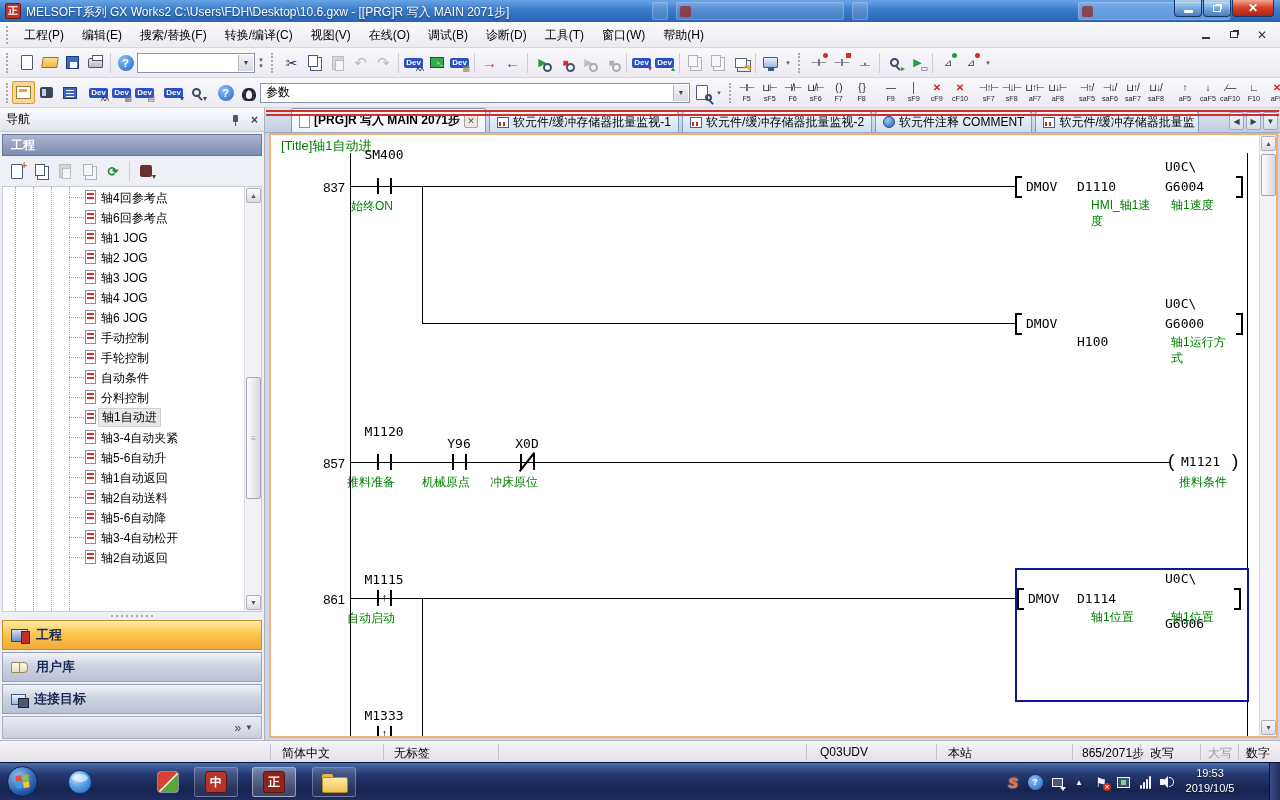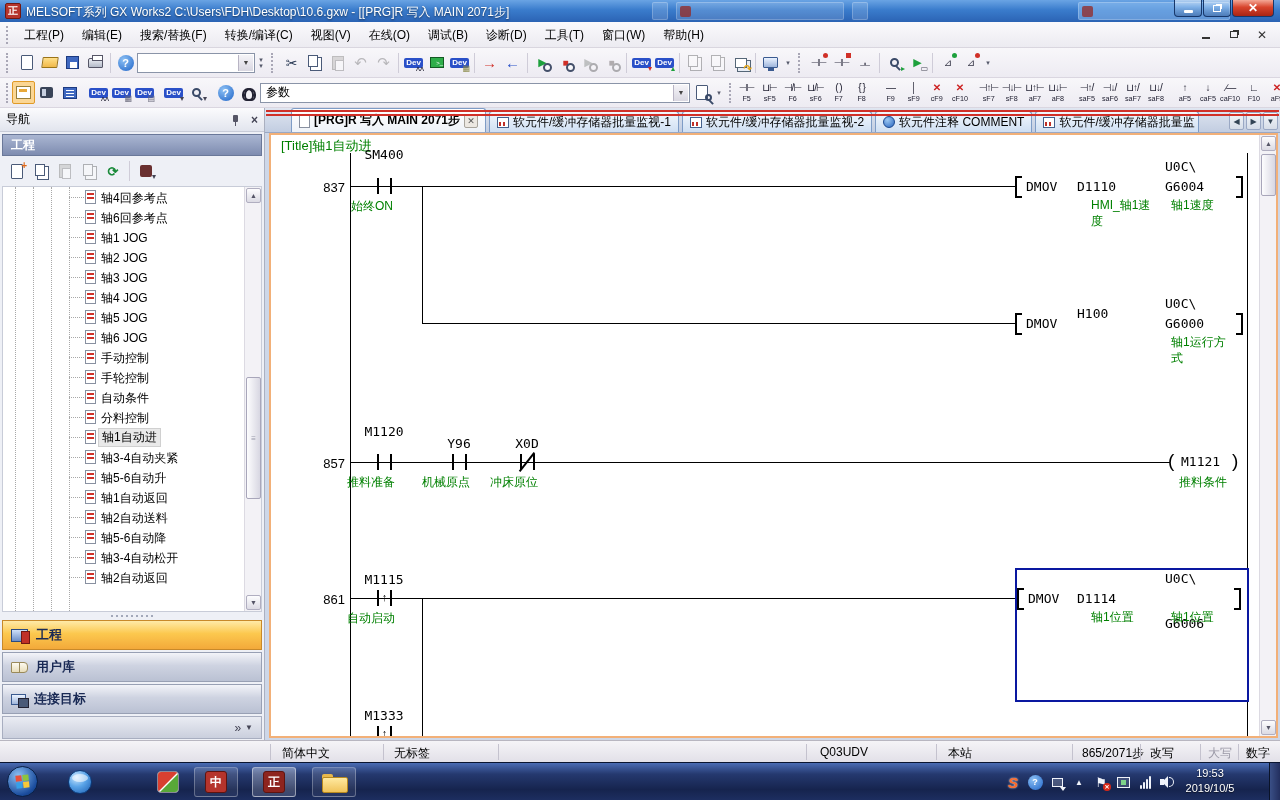--- a/index.html
+++ b/index.html
@@ -599,27 +599,20 @@
         <span class="pg">
           <i></i>
         </span>
         <span class="tx">轴4 JOG</span>
       </div>
     <div class="titem">
         <span class="conn"></span>
         <span class="pg">
           <i></i>
         </span>
-        <span class="tx">轴5 JOG</span>
-      </div>
-    <div class="titem">
-        <span class="conn"></span>
-        <span class="pg">
-          <i></i>
-        </span>
         <span class="tx">轴6 JOG</span>
       </div>
     <div class="titem">
         <span class="conn"></span>
         <span class="pg">
           <i></i>
         </span>
         <span class="tx">手动控制</span>
       </div>
     <div class="titem">
@@ -792,21 +785,21 @@
     <div class="dev" style="left:755px;top:44px">DMOV</div>
     <div class="dev" style="left:806px;top:44px">D1110</div>
     <div class="dev" style="left:894px;top:24px">U0C\</div>
     <div class="dev" style="left:894px;top:44px">G6004</div>
     <div class="rbk" style="left:965px;top:41px"></div>
     <div class="cmt w" style="left:820px;top:62px">HMI_轴1速度</div>
     <div class="cmt" style="left:900px;top:62px">轴1速度</div>
 
     <div class="lbk" style="left:744px;top:178px"></div>
     <div class="dev" style="left:755px;top:181px">DMOV</div>
-    <div class="dev" style="left:806px;top:171px">H100</div>
+    <div class="dev" style="left:806px;top:199px">H100</div>
     <div class="dev" style="left:894px;top:161px">U0C\</div>
     <div class="dev" style="left:894px;top:181px">G6000</div>
     <div class="rbk" style="left:965px;top:178px"></div>
     <div class="cmt w" style="left:900px;top:199px">轴1运行方式</div>
 
     <div class="num" style="left:28px;top:321px">857</div>
     <div class="wire" style="left:80px;top:327px;width:819px"></div>
     <div class="cbar" style="left:106px;top:319px"></div>
     <div class="cbar" style="left:119px;top:319px"></div>
     <div class="devc" style="left:83px;top:289px;width:60px">M1120</div>

